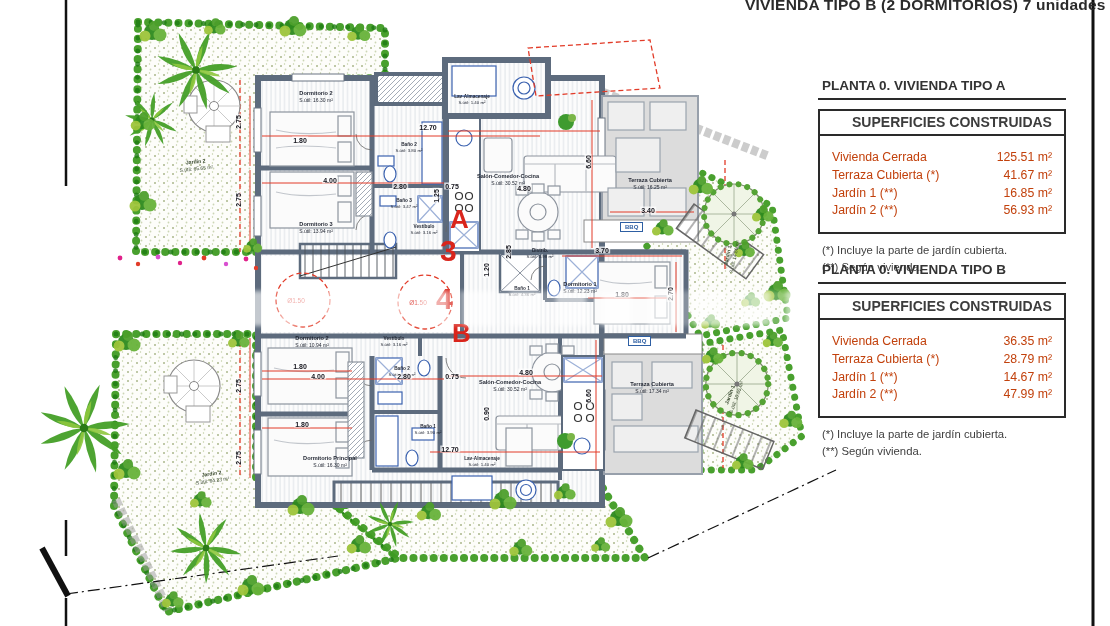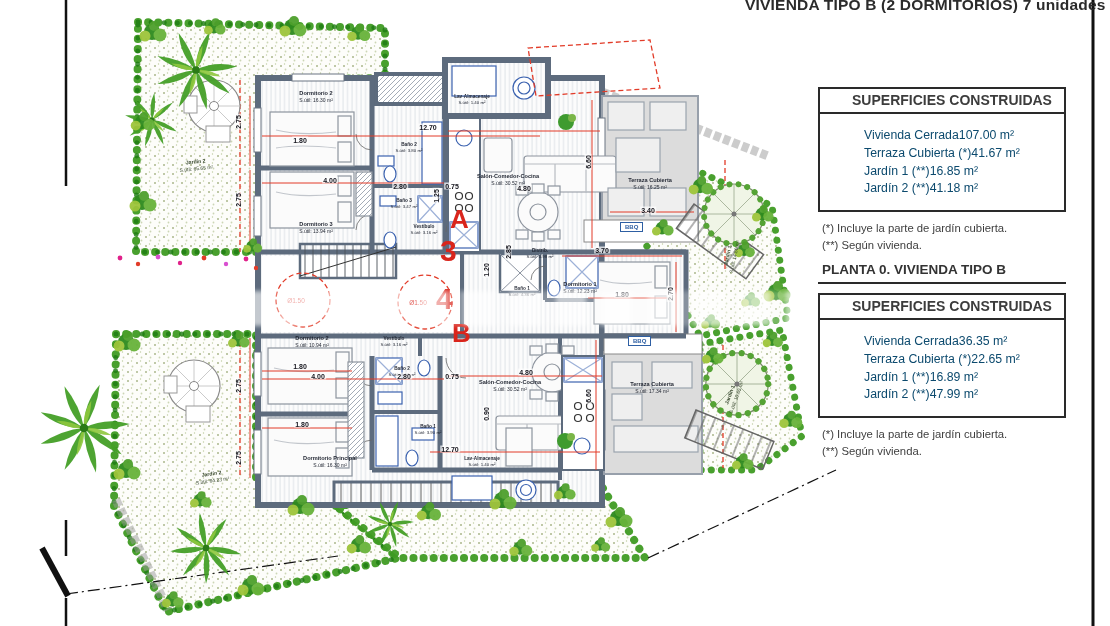--- a/index.html
+++ b/index.html
@@ -26,21 +26,21 @@
       background:repeating-linear-gradient(90deg,rgba(255,255,255,.85) 0 30px,rgba(255,255,255,.35) 30px 46px);
       filter:blur(2px);opacity:.75;}
   
   .panel{position:absolute;left:818px;width:248px;color:#3c3c3c;z-index:8;}
   .p-title{font:700 13.5px "Liberation Sans",sans-serif;color:#333;padding:0 0 5px 4px;
            border-bottom:2.5px solid #2a2a2a;}
   .p-box{border:2px solid #2a2a2a;margin-top:9px;}
   .p-box-title{font:700 14px "Liberation Sans",sans-serif;text-align:center;
                padding:3px 6px 4px 26px;border-bottom:2.5px solid #2a2a2a;}
   .p-rows{padding:13px 12px 12px 12px;}
-  .p-row{display:flex;font:400 12.3px/1.45 "Liberation Sans",sans-serif;color:#0c4a6e;margin-left:32px;}
+  .p-row{display:flex;justify-content:space-between;font:400 12.3px/1.45 "Liberation Sans",sans-serif;color:#c2410c;}
   .p-notes{margin-top:8px;font:400 11.3px/1.5 "Liberation Sans",sans-serif;color:#3e3e3e;padding-left:4px;}
 </style>
 </head>
 <body>
 
 <div class="stage">
 
   <svg width="1110" height="626" viewBox="0 0 1110 626">
     <defs>
       <pattern id="sp" width="9" height="9" patternUnits="userSpaceOnUse">
@@ -503,63 +503,64 @@
   <span class="dim" style="left:302px;top:424px;">1.80</span>
   <span class="dim v" style="left:238px;top:458px;">2.75</span>
   <span class="dim" style="left:450px;top:449px;">12.70</span>
   <span class="dim v" style="left:588px;top:396px;">6.60</span>
   <span class="dim v" style="left:486px;top:414px;">0.90</span>
   <span class="dim v" style="left:486px;top:270px;">1.20</span>
 
   <div class="wm"></div>
 
   <div class="panel" style="top:78px;">
+    <div class="p-title">PLANTA 0. VIVIENDA TIPO A</div>
     <div class="p-box">
       <div class="p-box-title">SUPERFICIES CONSTRUIDAS</div>
       <div class="p-rows">
         <div class="p-row">
             <span>Vivienda Cerrada</span>
-            <span>107.00 m²</span>
+            <span>125.51 m²</span>
           </div>
         <div class="p-row">
             <span>Terraza Cubierta  (*)</span>
             <span>41.67 m²</span>
           </div>
         <div class="p-row">
             <span>Jardín 1 (**)</span>
             <span>16.85 m²</span>
           </div>
         <div class="p-row">
             <span>Jardín 2 (**)</span>
-            <span>41.18 m²</span>
+            <span>56.93 m²</span>
           </div>
       </div>
     </div>
     <div class="p-notes">
       <div>(*)  Incluye la parte de jardín cubierta.</div>
       <div>(**) Según vivienda.</div>
     </div>
   </div>
 
   <div class="panel" style="top:262px;">
     <div class="p-title">PLANTA 0. VIVIENDA TIPO B</div>
     <div class="p-box">
       <div class="p-box-title">SUPERFICIES CONSTRUIDAS</div>
       <div class="p-rows">
         <div class="p-row">
             <span>Vivienda Cerrada</span>
             <span>36.35 m²</span>
           </div>
         <div class="p-row">
             <span>Terraza Cubierta (*)</span>
-            <span>22.65 m²</span>
+            <span>28.79 m²</span>
           </div>
         <div class="p-row">
             <span>Jardín 1 (**)</span>
-            <span>16.89 m²</span>
+            <span>14.67 m²</span>
           </div>
         <div class="p-row">
             <span>Jardín 2 (**)</span>
             <span>47.99 m²</span>
           </div>
       </div>
     </div>
     <div class="p-notes">
       <div>(*) Incluye la parte de jardín cubierta.</div>
       <div>(**) Según vivienda.</div>

